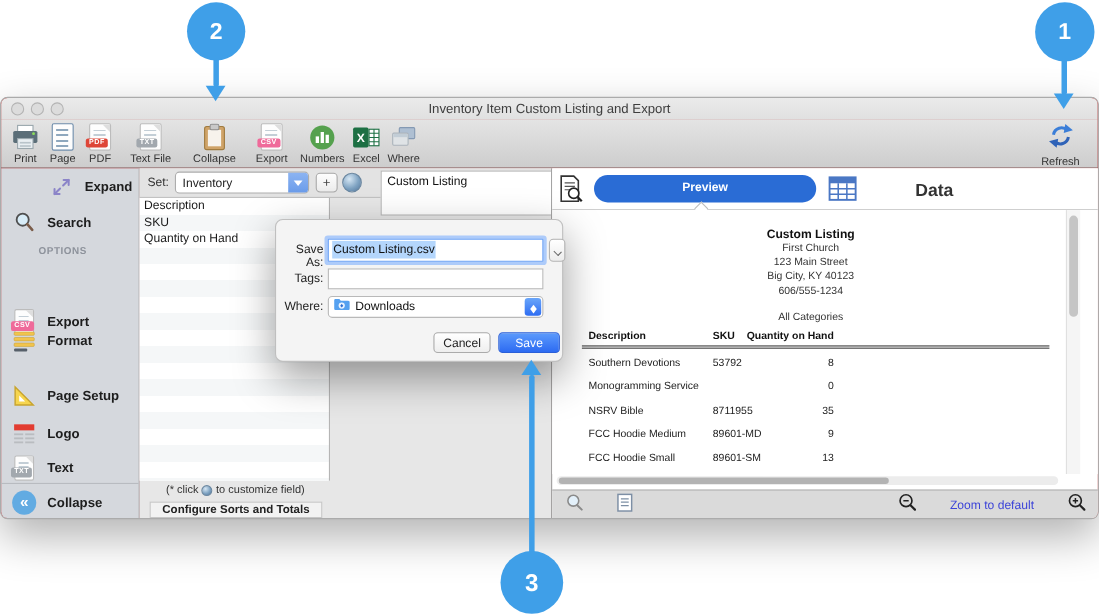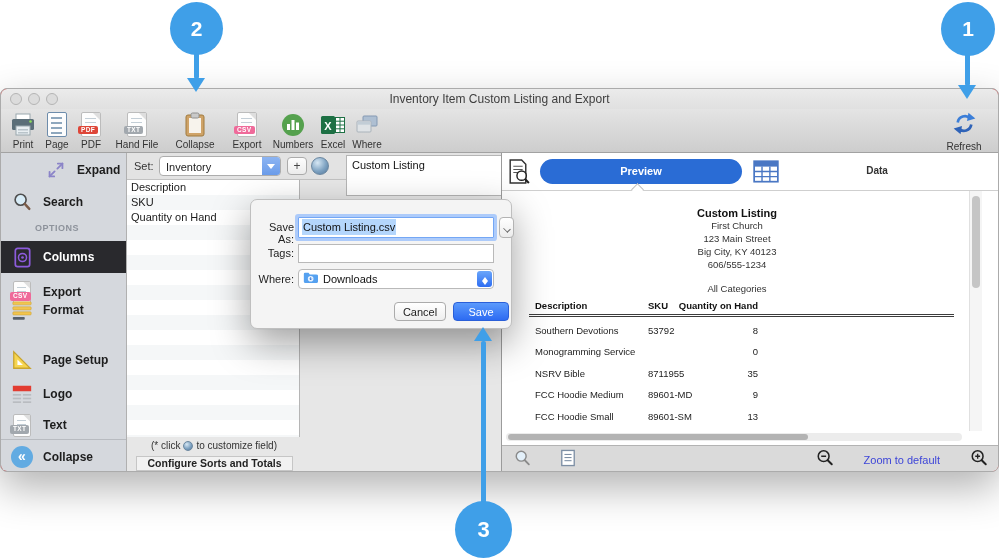--- a/index.html
+++ b/index.html
@@ -88,22 +88,22 @@
   
   .rightpanel { position:absolute; left:500px; top:64px; width:499px; height:320px; background:#fff;
     border-left:1px solid #9b9b9b; }
   .rp-header { position:absolute; left:0; top:0; width:100%; height:38px; background:#fff; border-bottom:1px solid #cfcfcf; }
   .rp-previewdoc { position:absolute; left:3px; top:5px; }
   .pill { position:absolute; left:38px; top:6px; width:202px; height:25px; border-radius:13px;
     background:#2a6cd5; color:#fff; font-size:11px; font-weight:bold; text-align:center; line-height:25px; }
   .pill-notch { position:absolute; left:131px; top:32px; width:9px; height:9px; background:#fff;
     border-left:1px solid #bcbcbc; border-top:1px solid #bcbcbc; transform:rotate(45deg); }
   .rp-gridicon { position:absolute; left:250px; top:5px; }
-  .rp-data-label { position:absolute; left:330px; top:12px; width:90px; text-align:center;
-    font-size:10px; font-weight:bold; color:#333; }
+  .rp-data-label { position:absolute; left:330px; top:12px; width:90px; text-align:left;
+    font-size:16px; font-weight:bold; color:#333; }
   .rp-body { position:absolute; left:0; top:38px; width:100%; height:240px; background:#fff; overflow:hidden; }
   .doc-head { position:absolute; left:150px; top:16px; width:170px; text-align:center; }
   .doc-head .t { font-size:11px; font-weight:bold; color:#111; }
   .doc-head .l { font-size:9.5px; color:#333; line-height:13px; }
   .doc-head .cat { font-size:9.5px; color:#333; margin-top:12px; }
   .pv-th { position:absolute; font-size:9.5px; font-weight:bold; color:#111; top:109px; }
   .pv-dline { position:absolute; left:27px; top:123px; width:425px; height:3px;
     border-top:1px solid #3c3c3c; border-bottom:1px solid #3c3c3c; }
   .pv-cell { position:absolute; font-size:9.5px; color:#222; white-space:nowrap; }
   .col-desc { left:33px; } .col-sku { left:146px; }
@@ -206,21 +206,21 @@
         <span class="tb-label">PDF</span>
       </div>
       <div class="tb-item wide">
         <span class="ic">
             <span class="doc">
               <span class="fold"></span>
               <span class="lines"></span>
               <span class="badge badge-txt">TXT</span>
             </span>
           </span>
-        <span class="tb-label">Hand File</span>
+        <span class="tb-label">Text File</span>
       </div>
       <div class="tb-item wide">
         <span class="ic">
           <svg width="26" height="26" viewBox="0 0 26 26">
               <rect x="4" y="3" width="18" height="21" rx="2" fill="#cfa368" stroke="#a07b3f"></rect>
               <rect x="7" y="6" width="12" height="15" fill="#f7f3ec"></rect>
               <rect x="9" y="1" width="8" height="5" rx="1.5" fill="#c9c9c9" stroke="#909090"></rect>
             </svg>
         </span>
         <span class="tb-label">Collapse</span>
@@ -301,30 +301,20 @@
       <div class="sb-item" style="top:34px;height:30px;">
         <span class="sic">
           <svg width="22" height="22" viewBox="0 0 24 24">
               <circle cx="10.5" cy="9.5" r="6" fill="#d8ecf7" stroke="#4f4f4f" stroke-width="1.8"></circle>
               <line x1="15" y1="14" x2="20" y2="19.5" stroke="#7a5c49" stroke-width="2.6" stroke-linecap="round"></line>
             </svg>
         </span>
         <span class="sb-label">Search</span>
       </div>
       <div class="sb-options" style="top:70px;">OPTIONS</div>
-      <div class="sb-item selected" style="top:88px;height:32px;">
-        <span class="sic">
-          <svg width="23" height="23" viewBox="0 0 24 24">
-              <rect x="4.5" y="2.5" width="15" height="19" rx="2.5" fill="none" stroke="#8c5bdb" stroke-width="1.8"></rect>
-              <circle cx="12" cy="12" r="4.2" fill="none" stroke="#8c5bdb" stroke-width="1.6"></circle>
-              <circle cx="12" cy="12" r="1.4" fill="#8c5bdb"></circle>
-            </svg>
-        </span>
-        <span class="sb-label">Columns</span>
-      </div>
       <div class="sb-item" style="top:124px;height:30px;">
         <span class="sic">
             <span class="doc small">
               <span class="fold"></span>
               <span class="lines"></span>
               <span class="badge badge-csv">CSV</span>
             </span>
           </span>
         <span class="sb-label">Export</span>
       </div>

